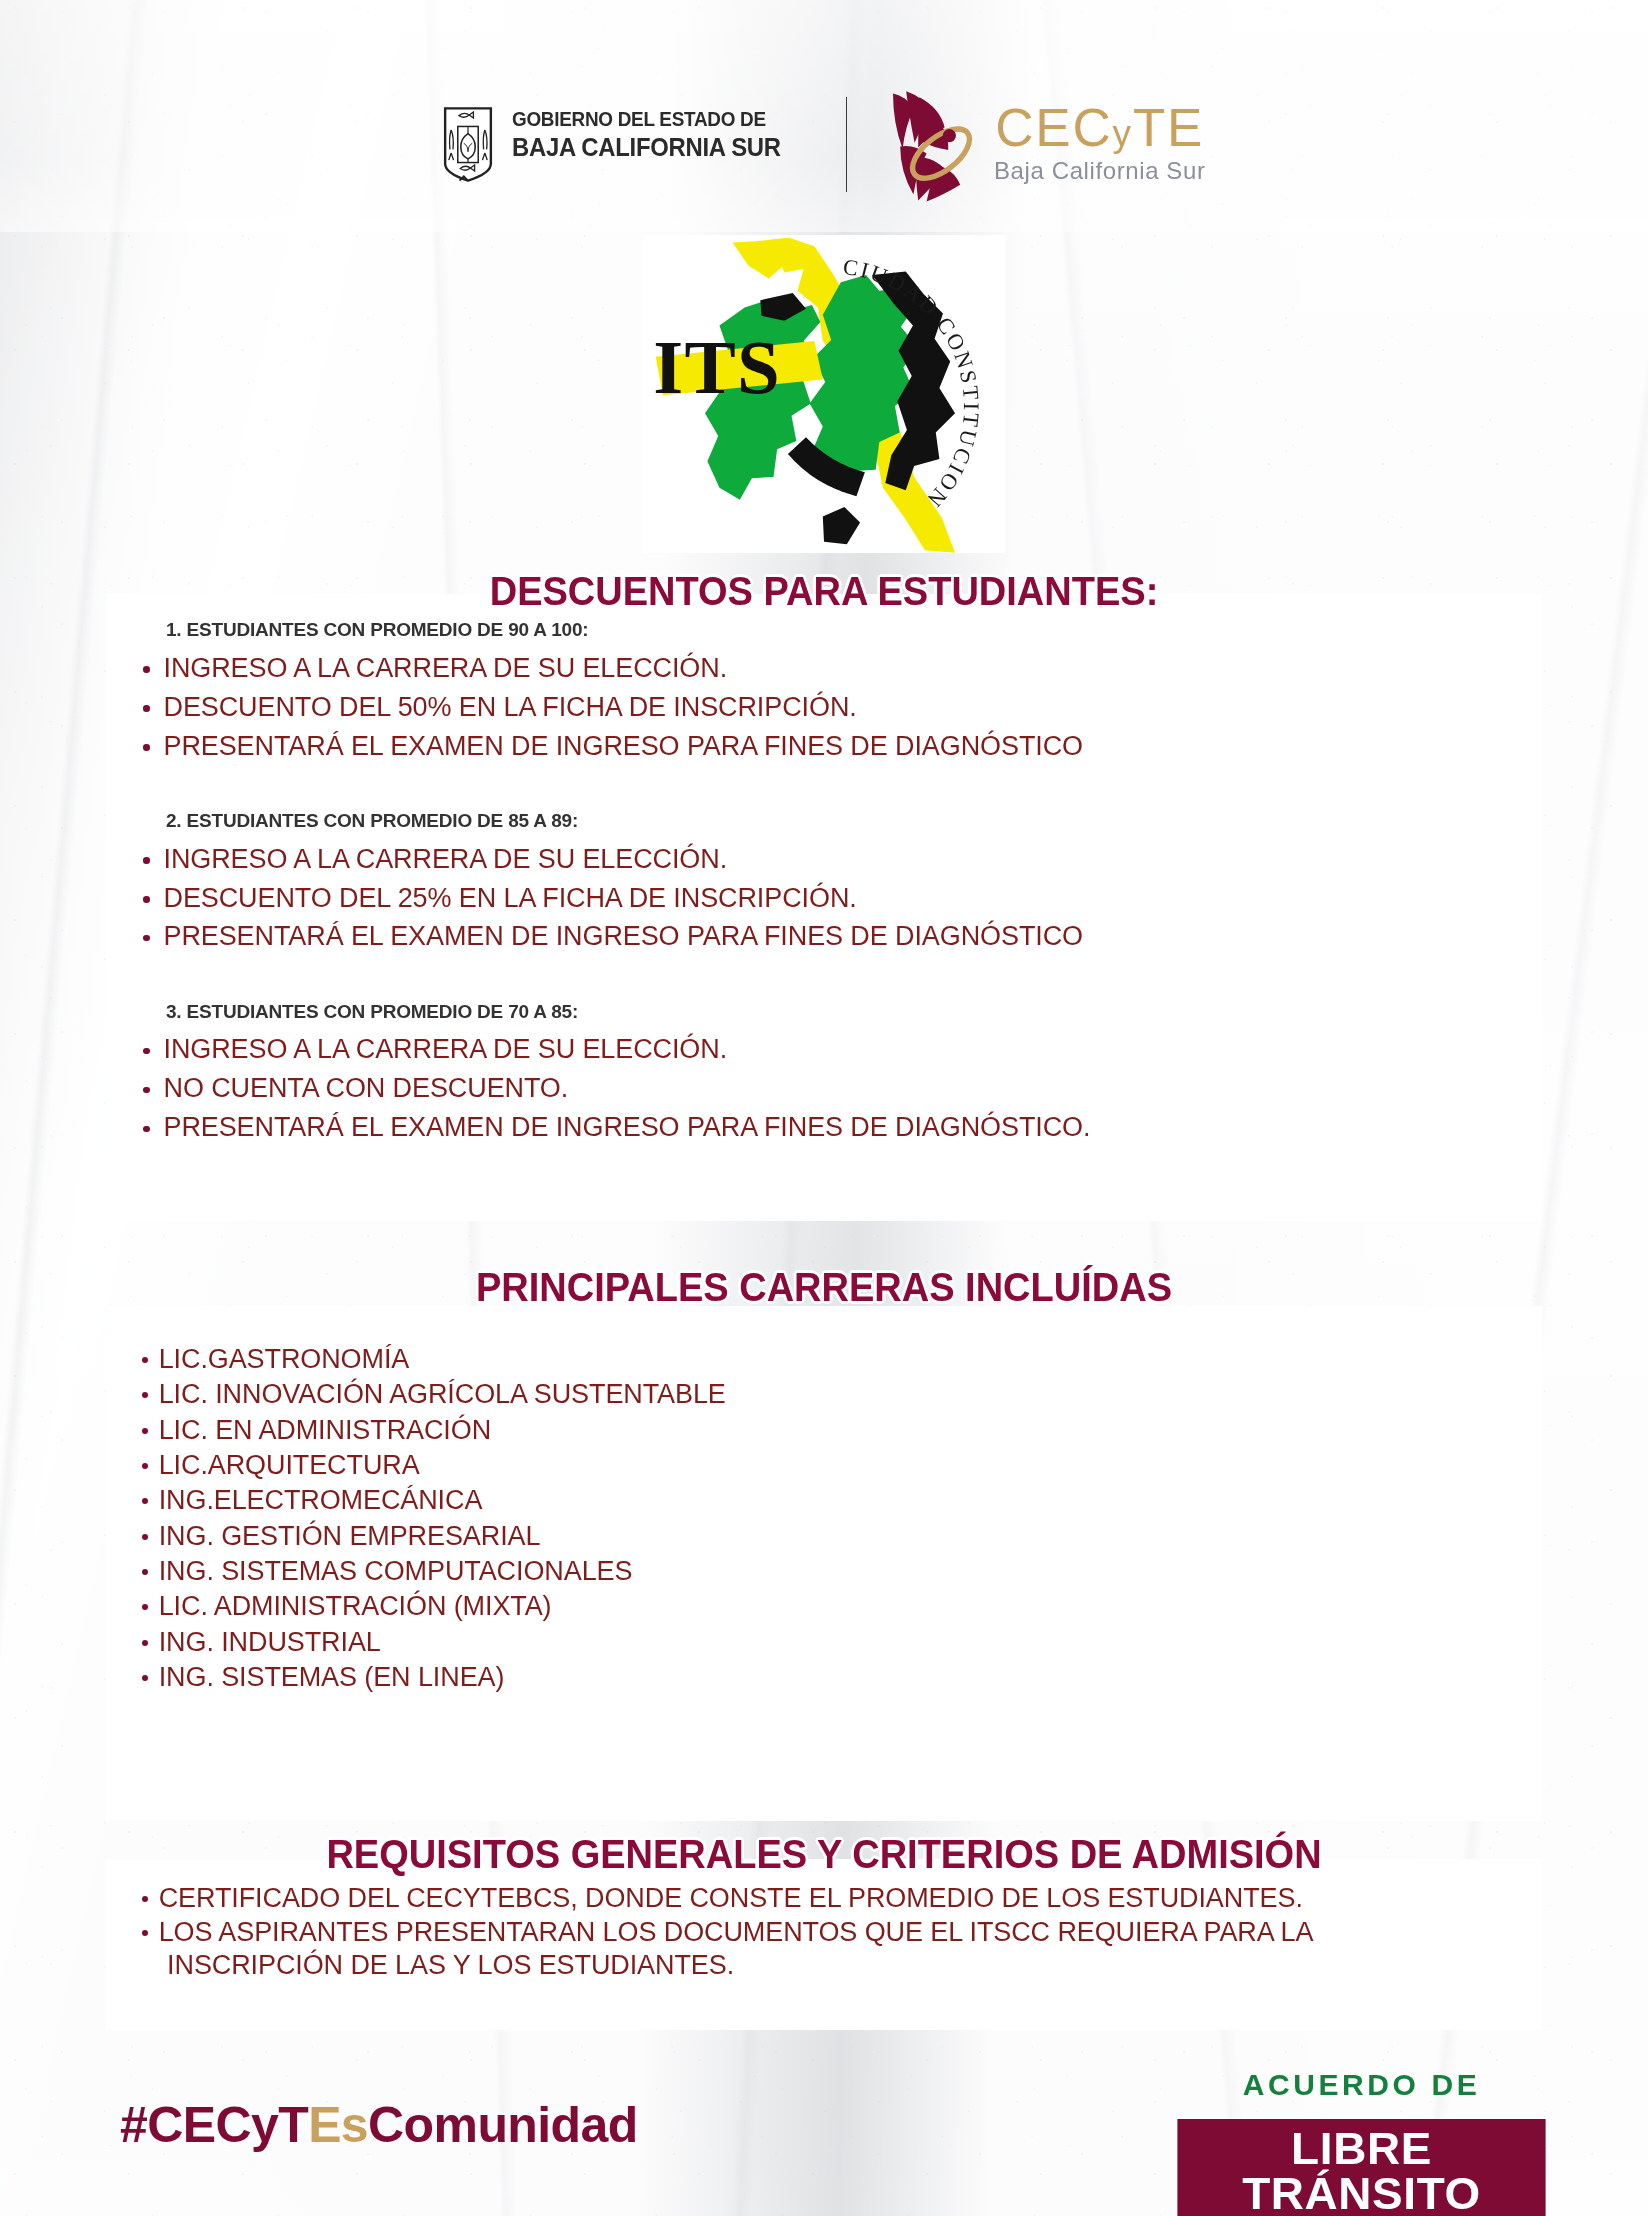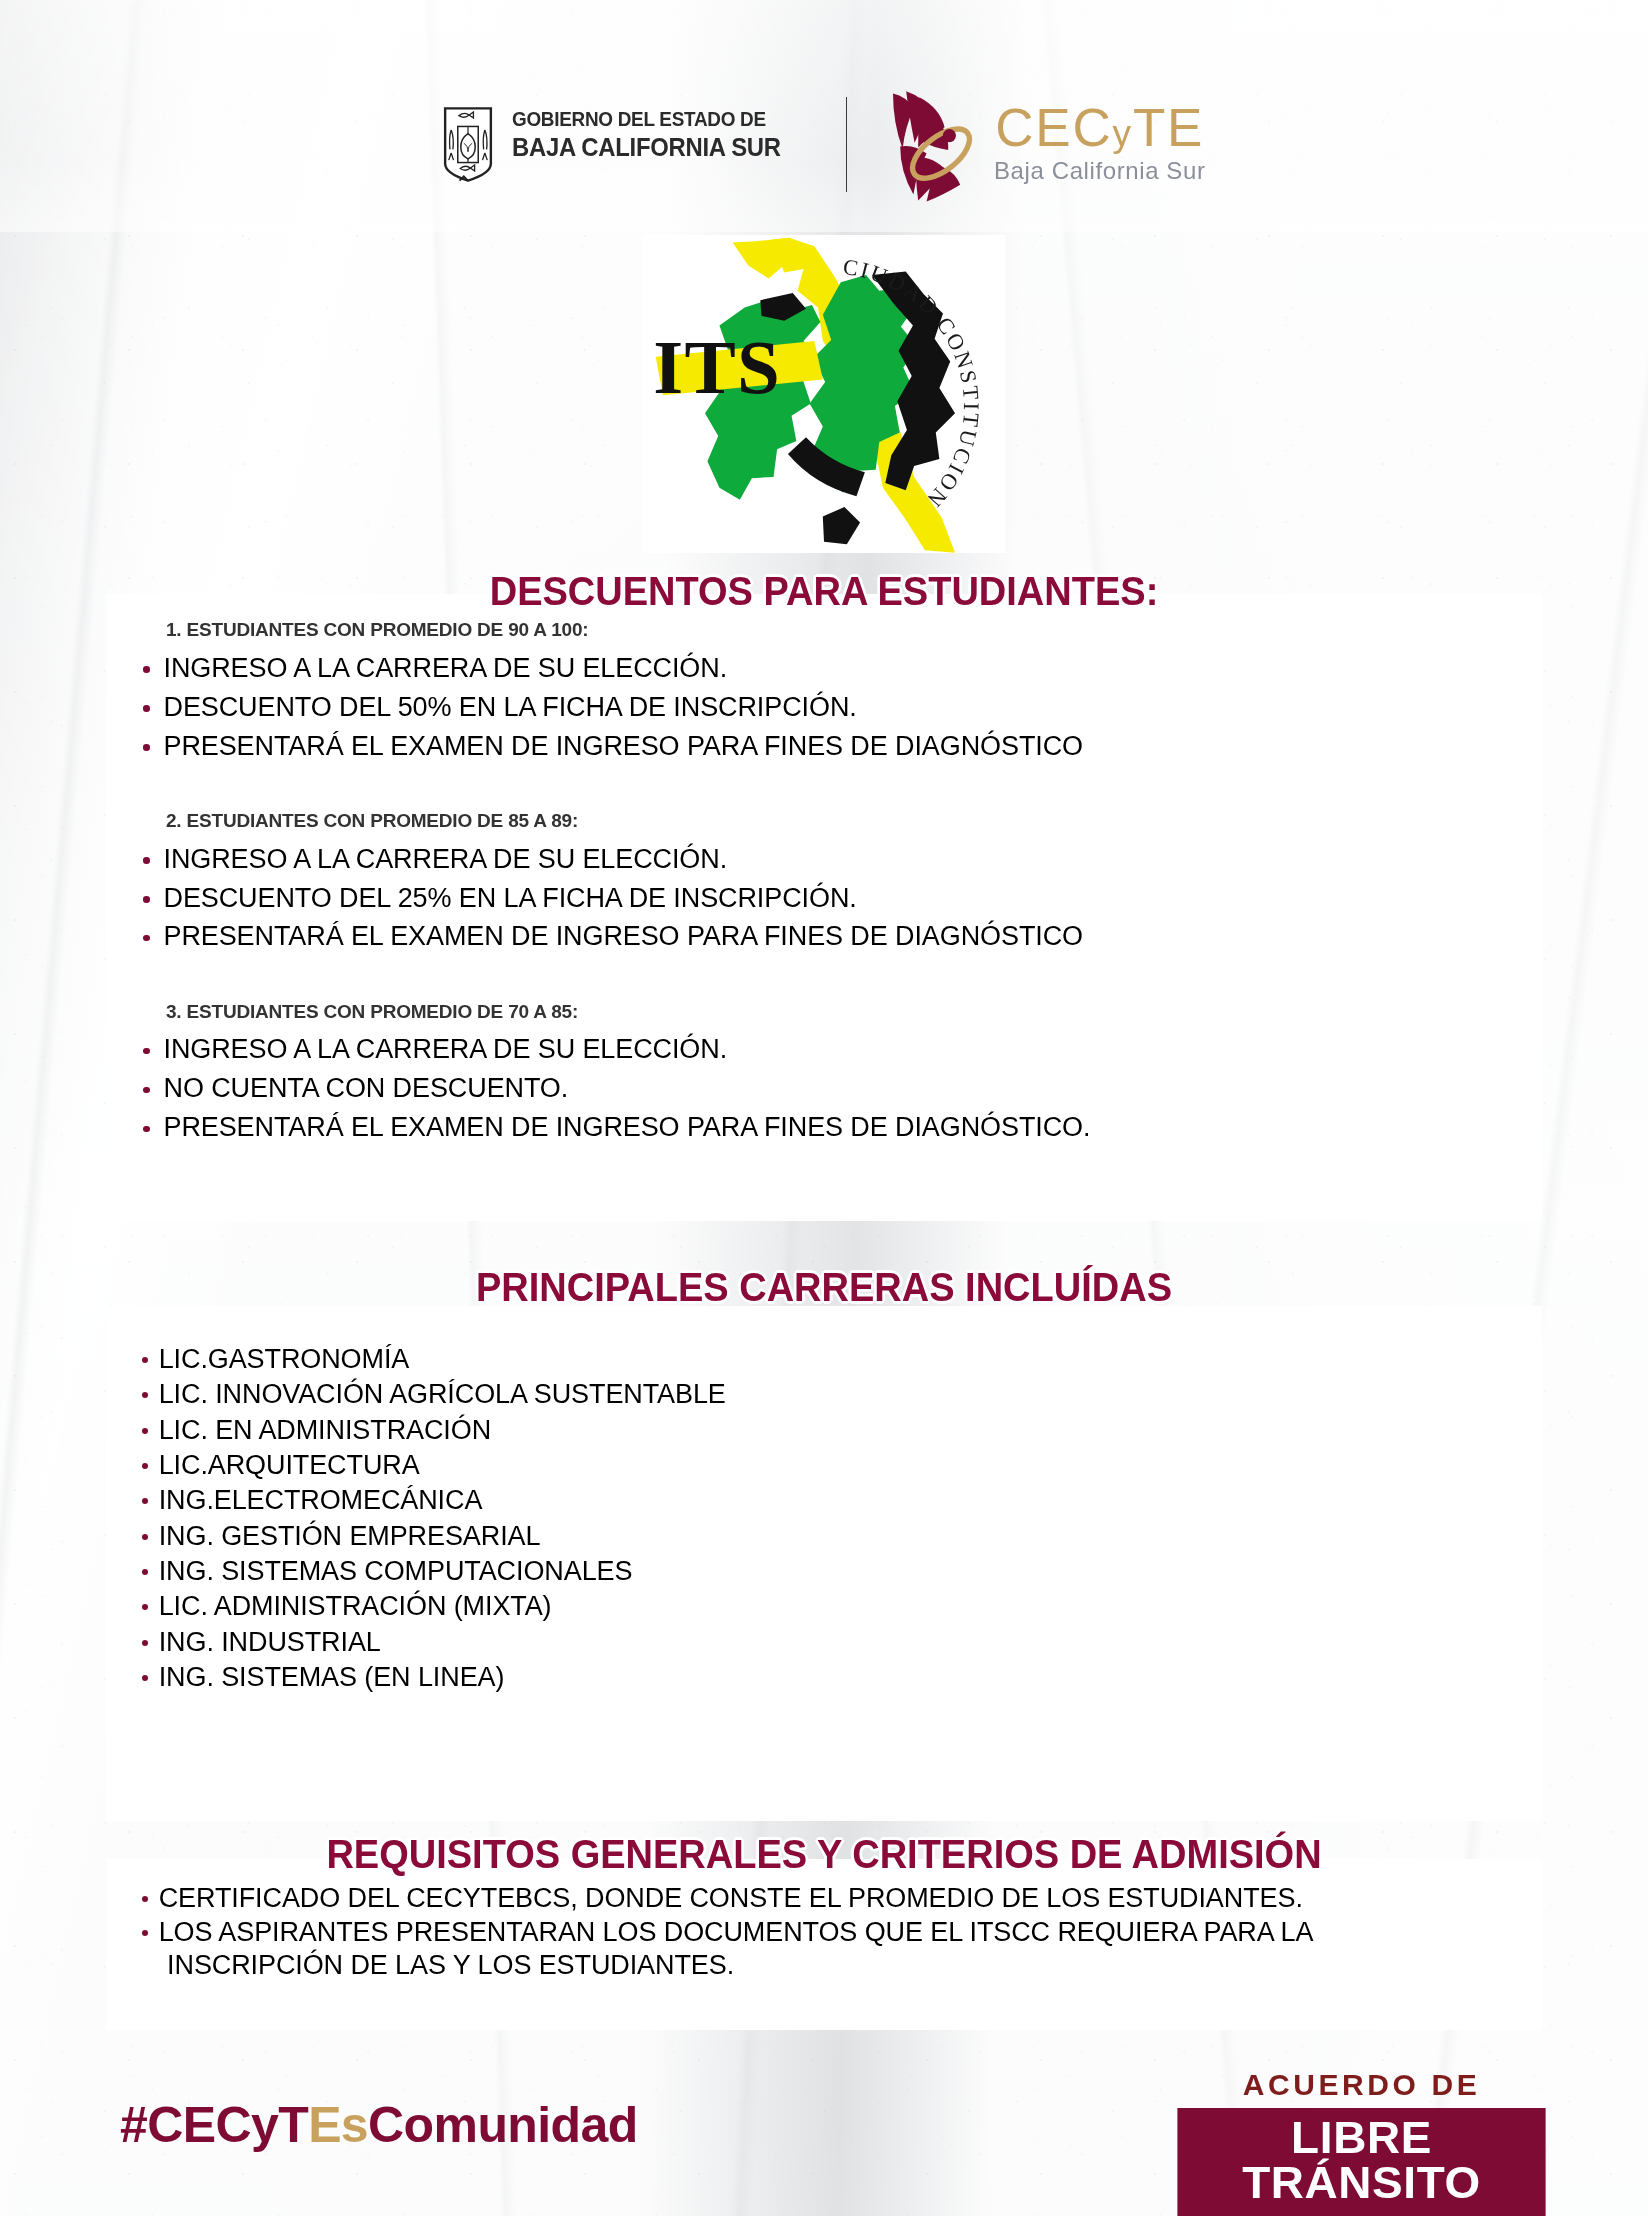--- a/index.html
+++ b/index.html
@@ -173,21 +173,21 @@
     letter-spacing: -0.2px;
     margin: 0 0 10.8px 29px;
   }
   .spacer-lg { height: 34px; }
 
   ul.bullets { list-style: none; }
   ul.bullets li {
     position: relative;
     font-size: 27px;
     line-height: 1.22;
-    color: #000000;
+    color: #7f1d1d;
     font-weight: 300;
     letter-spacing: -0.1px;
     padding-left: 26.5px;
     margin-bottom: 6px;
   }
   ul.bullets li::before {
     content: "";
     position: absolute;
     left: 6px;
     top: 14.4px;
@@ -217,25 +217,25 @@
   .hashtag .gold { color: #c8a15e; }
 
   .acuerdo {
     position: absolute;
     right: 106px;
     top: 2068px;
     text-align: center;
     width: 361px;
   }
   .acuerdo-top {
-    color: #7f1d1d;
+    color: #15803d;
     font-weight: 700;
     font-size: 30px;
     letter-spacing: 3.6px;
-    margin-bottom: 6px;
+    margin-bottom: 17px;
   }
   .acuerdo-box {
     background: #7d0b33;
     color: #ffffff;
     font-weight: 700;
     font-size: 45px;
     letter-spacing: 0.6px;
     padding: 7.2px 14.4px 10.8px 14.4px;
     line-height: 1;
     transform: scaleX(1.02);

